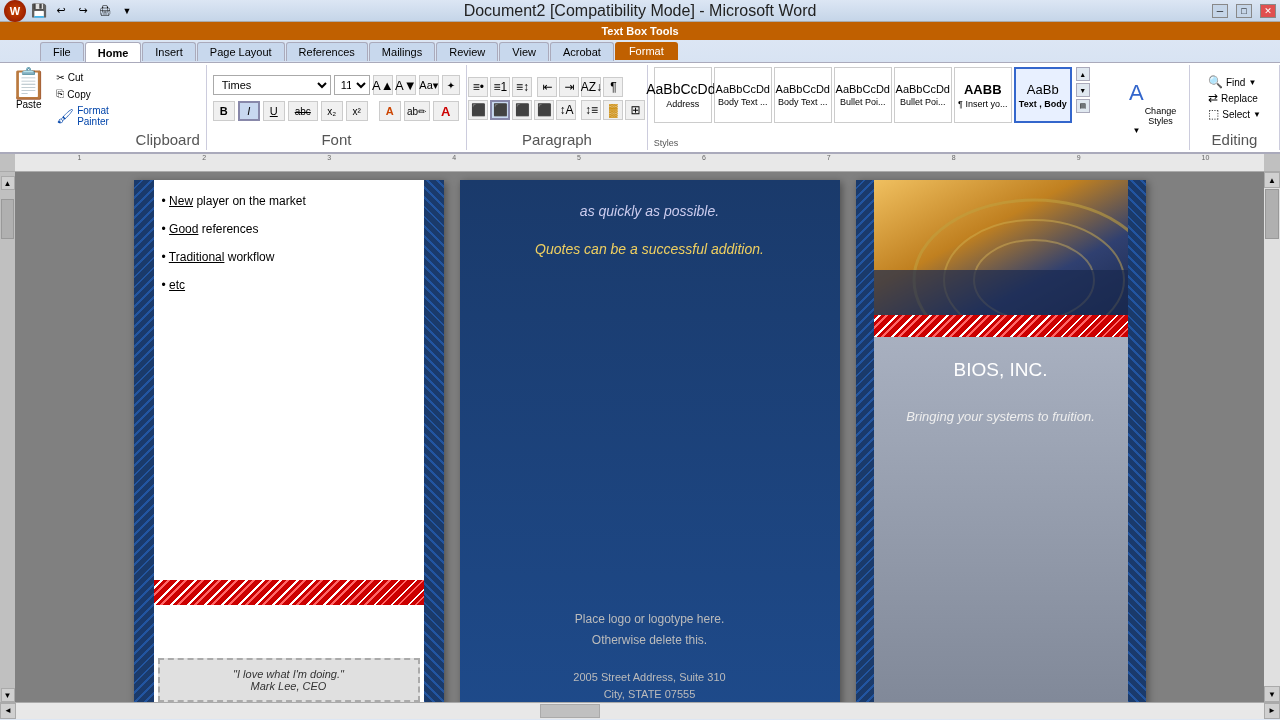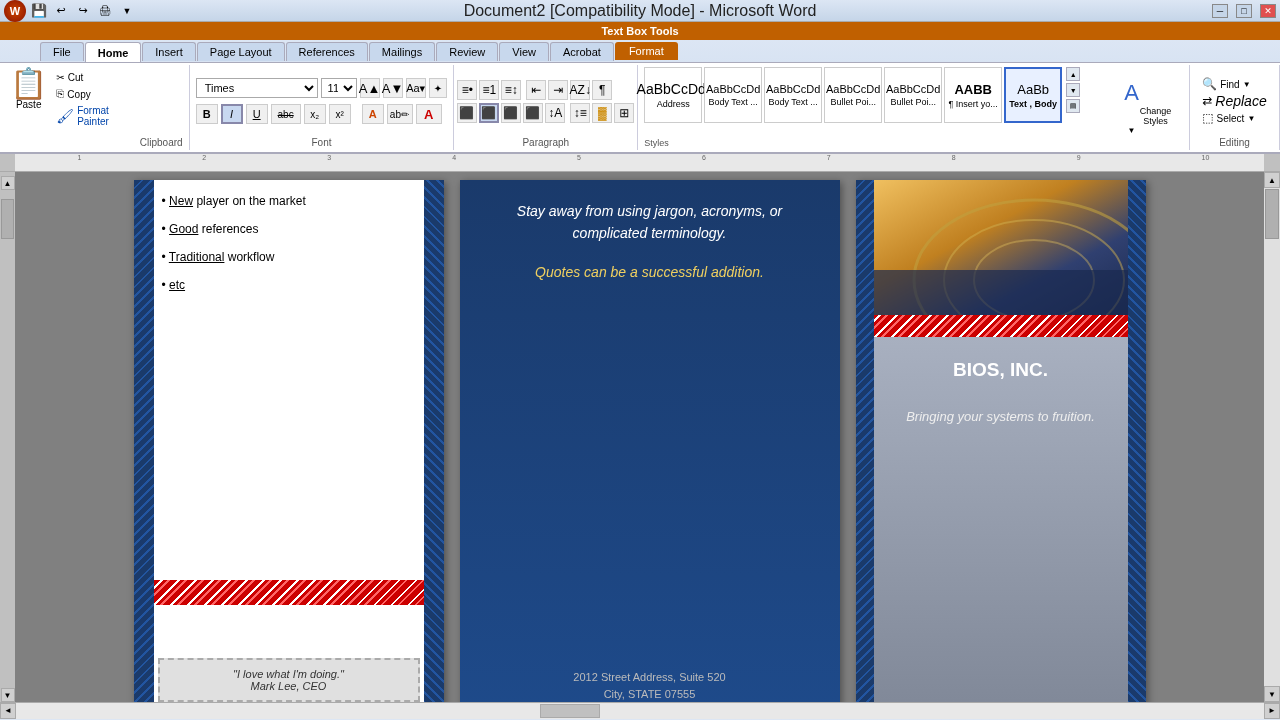--- a/index.html
+++ b/index.html
@@ -61,21 +61,21 @@
     }
     .ribbon-group {
       display: flex;
       flex-direction: column;
       align-items: center;
       border-right: 1px solid #ccd;
       padding: 2px 6px;
       min-width: 60px;
     }
     .ribbon-group-label {
-      font-size: 10px;
+      font-size: 15px;
       color: #555;
       margin-top: auto;
       padding-top: 2px;
       text-align: left;
     }
     .clipboard-sub-btn { font-size: 10px; cursor: pointer; padding: 1px 3px; display: flex; align-items: center; gap: 3px; }
 
     
     .font-group { min-width: 220px; }
     .font-row1 { display: flex; align-items: center; gap: 3px; margin-bottom: 3px; }
@@ -403,21 +403,21 @@
 
     <div class="ribbon-group editing-group" style="min-width:90px;">
       <div style="flex:1;display:flex;flex-direction:column;gap:2px;justify-content:center;">
         <div style="display:flex;align-items:center;gap:3px;cursor:pointer;">
           <span>🔍</span>
           <span style="font-size:10px;">Find</span>
           <span style="font-size:8px;">▼</span>
         </div>
         <div style="display:flex;align-items:center;gap:3px;cursor:pointer;">
           <span>⇄</span>
-          <span style="font-size:14px;font-style:italic;">Replace</span>
+          <span style="font-size:10px;">Replace</span>
         </div>
         <div style="display:flex;align-items:center;gap:3px;cursor:pointer;">
           <span>⬚</span>
           <span style="font-size:10px;">Select</span>
           <span style="font-size:8px;">▼</span>
         </div>
       </div>
       <div class="ribbon-group-label">Editing</div>
     </div>
 
@@ -486,27 +486,31 @@
 
         <div style="position:absolute;bottom:8px;left:4px;right:4px;background:#e0e0e0;border:2px dashed #aaa;padding:8px;font-style:italic;font-size:11px;color:#333;text-align:center;">
           <div>"I love what I'm doing."</div>
           <div>Mark Lee, CEO</div>
         </div>
       </div>
     </div>
 
     <div class="page-panel panel2" style="width:380px;min-height:530px;background:linear-gradient(to bottom,#1a3a6b,#1e4a8a);position:relative;box-shadow:2px 2px 8px rgba(0,0,0,0.4);">
       <div style="padding:20px 24px;color:#fff;font-style:italic;">
-        <div style="text-align:center;font-size:14px;color:#fff;margin-bottom:16px;line-height:1.6;">Stay away from using jargon, acronyms, or complicated terminology.</div>
+        <div style="text-align:center;font-size:14px;color:#cce;margin-bottom:16px;line-height:1.6;">as quickly as possible.</div>
         <div style="text-align:center;font-size:14px;color:#f0d060;line-height:1.6;">Quotes can be a successful addition.</div>
       </div>
 
+      <div style="position:absolute;bottom:60px;left:0;right:0;text-align:center;color:#bbb;font-size:12px;line-height:1.7;">
+        <div>Place logo  or logotype here.</div>
+        <div>Otherwise delete this.</div>
+      </div>
 
       <div style="position:absolute;bottom:8px;left:0;right:0;text-align:center;color:#bbb;font-size:11px;line-height:1.5;">
-        <div>2012 Street Address,  Suite 520</div>
+        <div>2005 Street Address,  Suite 310</div>
         <div>City, STATE 07555</div>
       </div>
     </div>
 
     <div class="page-panel panel3" style="width:290px;min-height:530px;background:#909090;position:relative;box-shadow:2px 2px 8px rgba(0,0,0,0.4);">
 
       <div style="position:absolute;top:0;left:0;width:18px;height:100%;background:repeating-linear-gradient(135deg,#1a3a6b,#1a3a6b 5px,#2255a0 5px,#2255a0 7px);"></div>
 
       <div style="position:absolute;top:0;right:0;width:18px;height:100%;background:repeating-linear-gradient(45deg,#1a3a6b,#1a3a6b 5px,#2255a0 5px,#2255a0 7px);"></div>
 
@@ -525,21 +529,21 @@
           <ellipse cx="160" cy="100" rx="120" ry="80" fill="none" stroke="#c0a040" stroke-width="3" opacity="0.6"></ellipse>
           <ellipse cx="160" cy="100" rx="90" ry="60" fill="none" stroke="#d0b050" stroke-width="2" opacity="0.5"></ellipse>
           <ellipse cx="160" cy="100" rx="60" ry="40" fill="none" stroke="#e0c060" stroke-width="2" opacity="0.4"></ellipse>
           <rect x="0" y="90" width="254" height="45" fill="#1a2a50" opacity="0.7"></rect>
         </svg>
       </div>
 
       <div style="position:absolute;top:135px;left:18px;right:18px;height:22px;background:repeating-linear-gradient(-45deg,#cc0000,#cc0000 5px,#ff6666 5px,#ff6666 7px,#cc0000 7px,#cc0000 10px,#fff 10px,#fff 12px);"></div>
 
       <div style="position:absolute;top:157px;left:18px;right:18px;bottom:0;background:linear-gradient(to bottom,#a8b0c0,#808898);display:flex;flex-direction:column;align-items:center;padding:22px 10px;">
-        <div style="font-size:19px;font-weight:bold;color:#fff;text-align:center;margin-bottom:28px;">BIOS, INC.</div>
+        <div style="font-size:19px;font-weight:normal;color:#fff;text-align:center;margin-bottom:28px;">BIOS, INC.</div>
         <div style="font-style:italic;font-size:13px;color:#eee;text-align:center;">Bringing your systems to fruition.</div>
       </div>
     </div>
 
   </div>
 
   <div id="right-sidebar" style="width:16px;background:#c8c8c8;display:flex;flex-direction:column;">
     <div style="width:16px;height:16px;background:#d0d0d0;border:1px solid #aaa;display:flex;align-items:center;justify-content:center;font-size:8px;cursor:pointer;">▲</div>
     <div style="flex:1;background:#e0e0e0;">
       <div style="width:14px;height:50px;background:#b0b0b0;border:1px solid #999;margin:1px;cursor:pointer;"></div>

